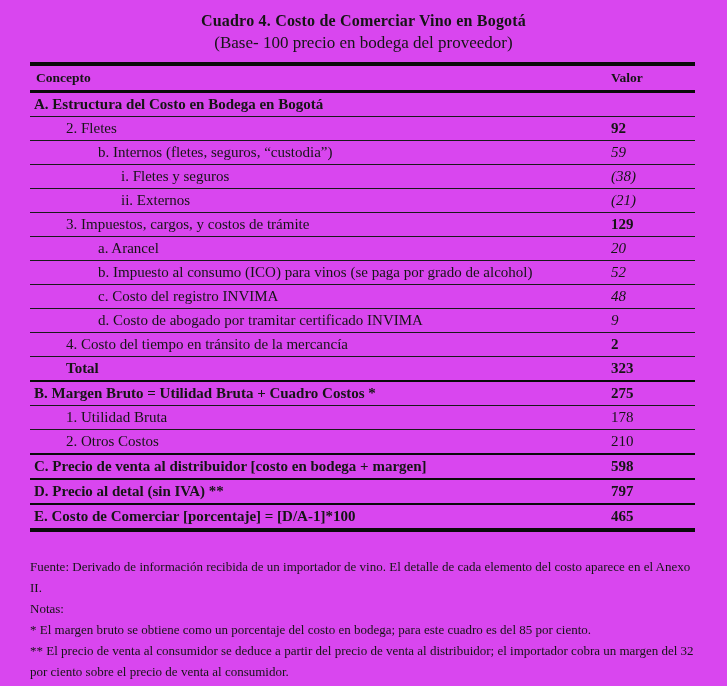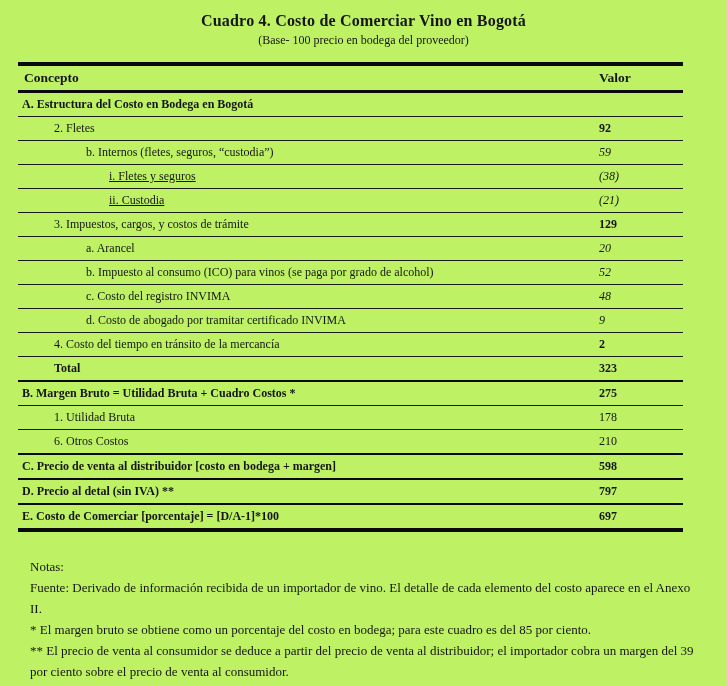--- a/index.html
+++ b/index.html
@@ -6,67 +6,67 @@
     margin: 0;
     padding: 0;
     background: #ffffff;
     font-family: "Liberation Serif", "DejaVu Serif", serif;
     color: #151515;
   }
   .page {
     position: relative;
     width: 727px;
     height: 686px;
-    background: #bef264;
+    background: #d946ef;
     overflow: hidden;
   }
   .title {
     text-align: center;
     font-weight: bold;
     font-size: 16px;
     padding-top: 12px;
     letter-spacing: 0.2px;
   }
   .subtitle {
     text-align: center;
-    font-size: 12px;
+    font-size: 17px;
     margin-top: 3px;
   }
   .tablewrap {
     position: absolute;
-    left: 18px;
+    left: 30px;
     top: 62px;
     width: 665px;
     border-top: 4px solid #0a0a0a;
     border-bottom: 4px solid #0a0a0a;
   }
   .thead {
     display: flex;
     align-items: center;
     height: 24px;
     border-bottom: 3px solid #0a0a0a;
     font-weight: bold;
     font-size: 13.5px;
   }
   .thead .clabel { flex: 1; padding-left: 6px; }
   .thead .cvalue { width: 112px; padding-left: 28px; box-sizing: border-box; }
   .trow {
     display: flex;
     align-items: center;
     height: 23px;
-    font-size: 12px;
+    font-size: 15px;
   }
   .trow.bthin   { border-bottom: 1px solid #1a1a1a; }
   .trow.bmedium { border-bottom: 2px solid #0a0a0a; }
   .trow .clabel { flex: 1; white-space: nowrap; overflow: hidden; }
   .trow .cvalue { width: 112px; padding-left: 28px; box-sizing: border-box; }
   .ind0 .clabel { padding-left: 4px; }
   .ind1 .clabel { padding-left: 36px; }
   .ind2 .clabel { padding-left: 68px; }
-  .ind3 .clabel { padding-left: 91px; text-decoration: underline; }
+  .ind3 .clabel { padding-left: 91px; }
   .lbold { font-weight: bold; }
   .vbold { font-weight: bold; }
   .vitalic { font-style: italic; }
   .footnotes {
     position: absolute;
     left: 30px;
     top: 556px;
     width: 670px;
     font-size: 13px;
     line-height: 1.62;
@@ -97,21 +97,21 @@
         </div>
         <div class="trow ind2 bthin">
           <div class="clabel">b. Internos (fletes, seguros, “custodia”)</div>
           <div class="cvalue vitalic">59</div>
         </div>
         <div class="trow ind3 bthin">
           <div class="clabel">i. Fletes y seguros</div>
           <div class="cvalue vitalic">(38)</div>
         </div>
         <div class="trow ind3 bthin">
-          <div class="clabel">ii. Custodia</div>
+          <div class="clabel">ii. Externos</div>
           <div class="cvalue vitalic">(21)</div>
         </div>
         <div class="trow ind1 bthin">
           <div class="clabel">3. Impuestos, cargos, y costos de trámite</div>
           <div class="cvalue vbold">129</div>
         </div>
         <div class="trow ind2 bthin">
           <div class="clabel">a. Arancel</div>
           <div class="cvalue vitalic">20</div>
         </div>
@@ -137,39 +137,39 @@
         </div>
         <div class="trow ind0 bthin">
           <div class="clabel lbold">B. Margen Bruto = Utilidad Bruta + Cuadro Costos *</div>
           <div class="cvalue vbold">275</div>
         </div>
         <div class="trow ind1 bthin">
           <div class="clabel">1. Utilidad Bruta</div>
           <div class="cvalue">178</div>
         </div>
         <div class="trow ind1 bmedium">
-          <div class="clabel">6. Otros Costos</div>
+          <div class="clabel">2. Otros Costos</div>
           <div class="cvalue">210</div>
         </div>
         <div class="trow ind0 bmedium">
           <div class="clabel lbold">C. Precio de venta al distribuidor [costo en bodega + margen]</div>
           <div class="cvalue vbold">598</div>
         </div>
         <div class="trow ind0 bmedium">
           <div class="clabel lbold">D. Precio al detal (sin IVA) **</div>
           <div class="cvalue vbold">797</div>
         </div>
         <div class="trow ind0">
           <div class="clabel lbold">E. Costo de Comerciar [porcentaje] = [D/A-1]*100</div>
-          <div class="cvalue vbold">697</div>
+          <div class="cvalue vbold">465</div>
         </div>
       </div>
   </div>
 
   <div class="footnotes">
+    <p>Fuente: Derivado de información recibida de un importador de vino. El detalle de cada elemento del costo aparece en el Anexo II.</p>
     <p>Notas:</p>
-    <p>Fuente: Derivado de información recibida de un importador de vino. El detalle de cada elemento del costo aparece en el Anexo II.</p>
     <p>* El margen bruto se obtiene como un porcentaje del costo en bodega; para este cuadro es del 85 por ciento.</p>
-    <p>** El precio de venta al consumidor se deduce a partir del precio de venta al distribuidor; el importador cobra un margen del 39 por ciento sobre el precio de venta al consumidor.</p>
+    <p>** El precio de venta al consumidor se deduce a partir del precio de venta al distribuidor; el importador cobra un margen del 32 por ciento sobre el precio de venta al consumidor.</p>
     <p>Los valores totales pueden diferir de la suma de los valores individuales porque se redondean los decimales al entero más cercano</p>
   </div>
 
 </div>
 
 </body></html>

